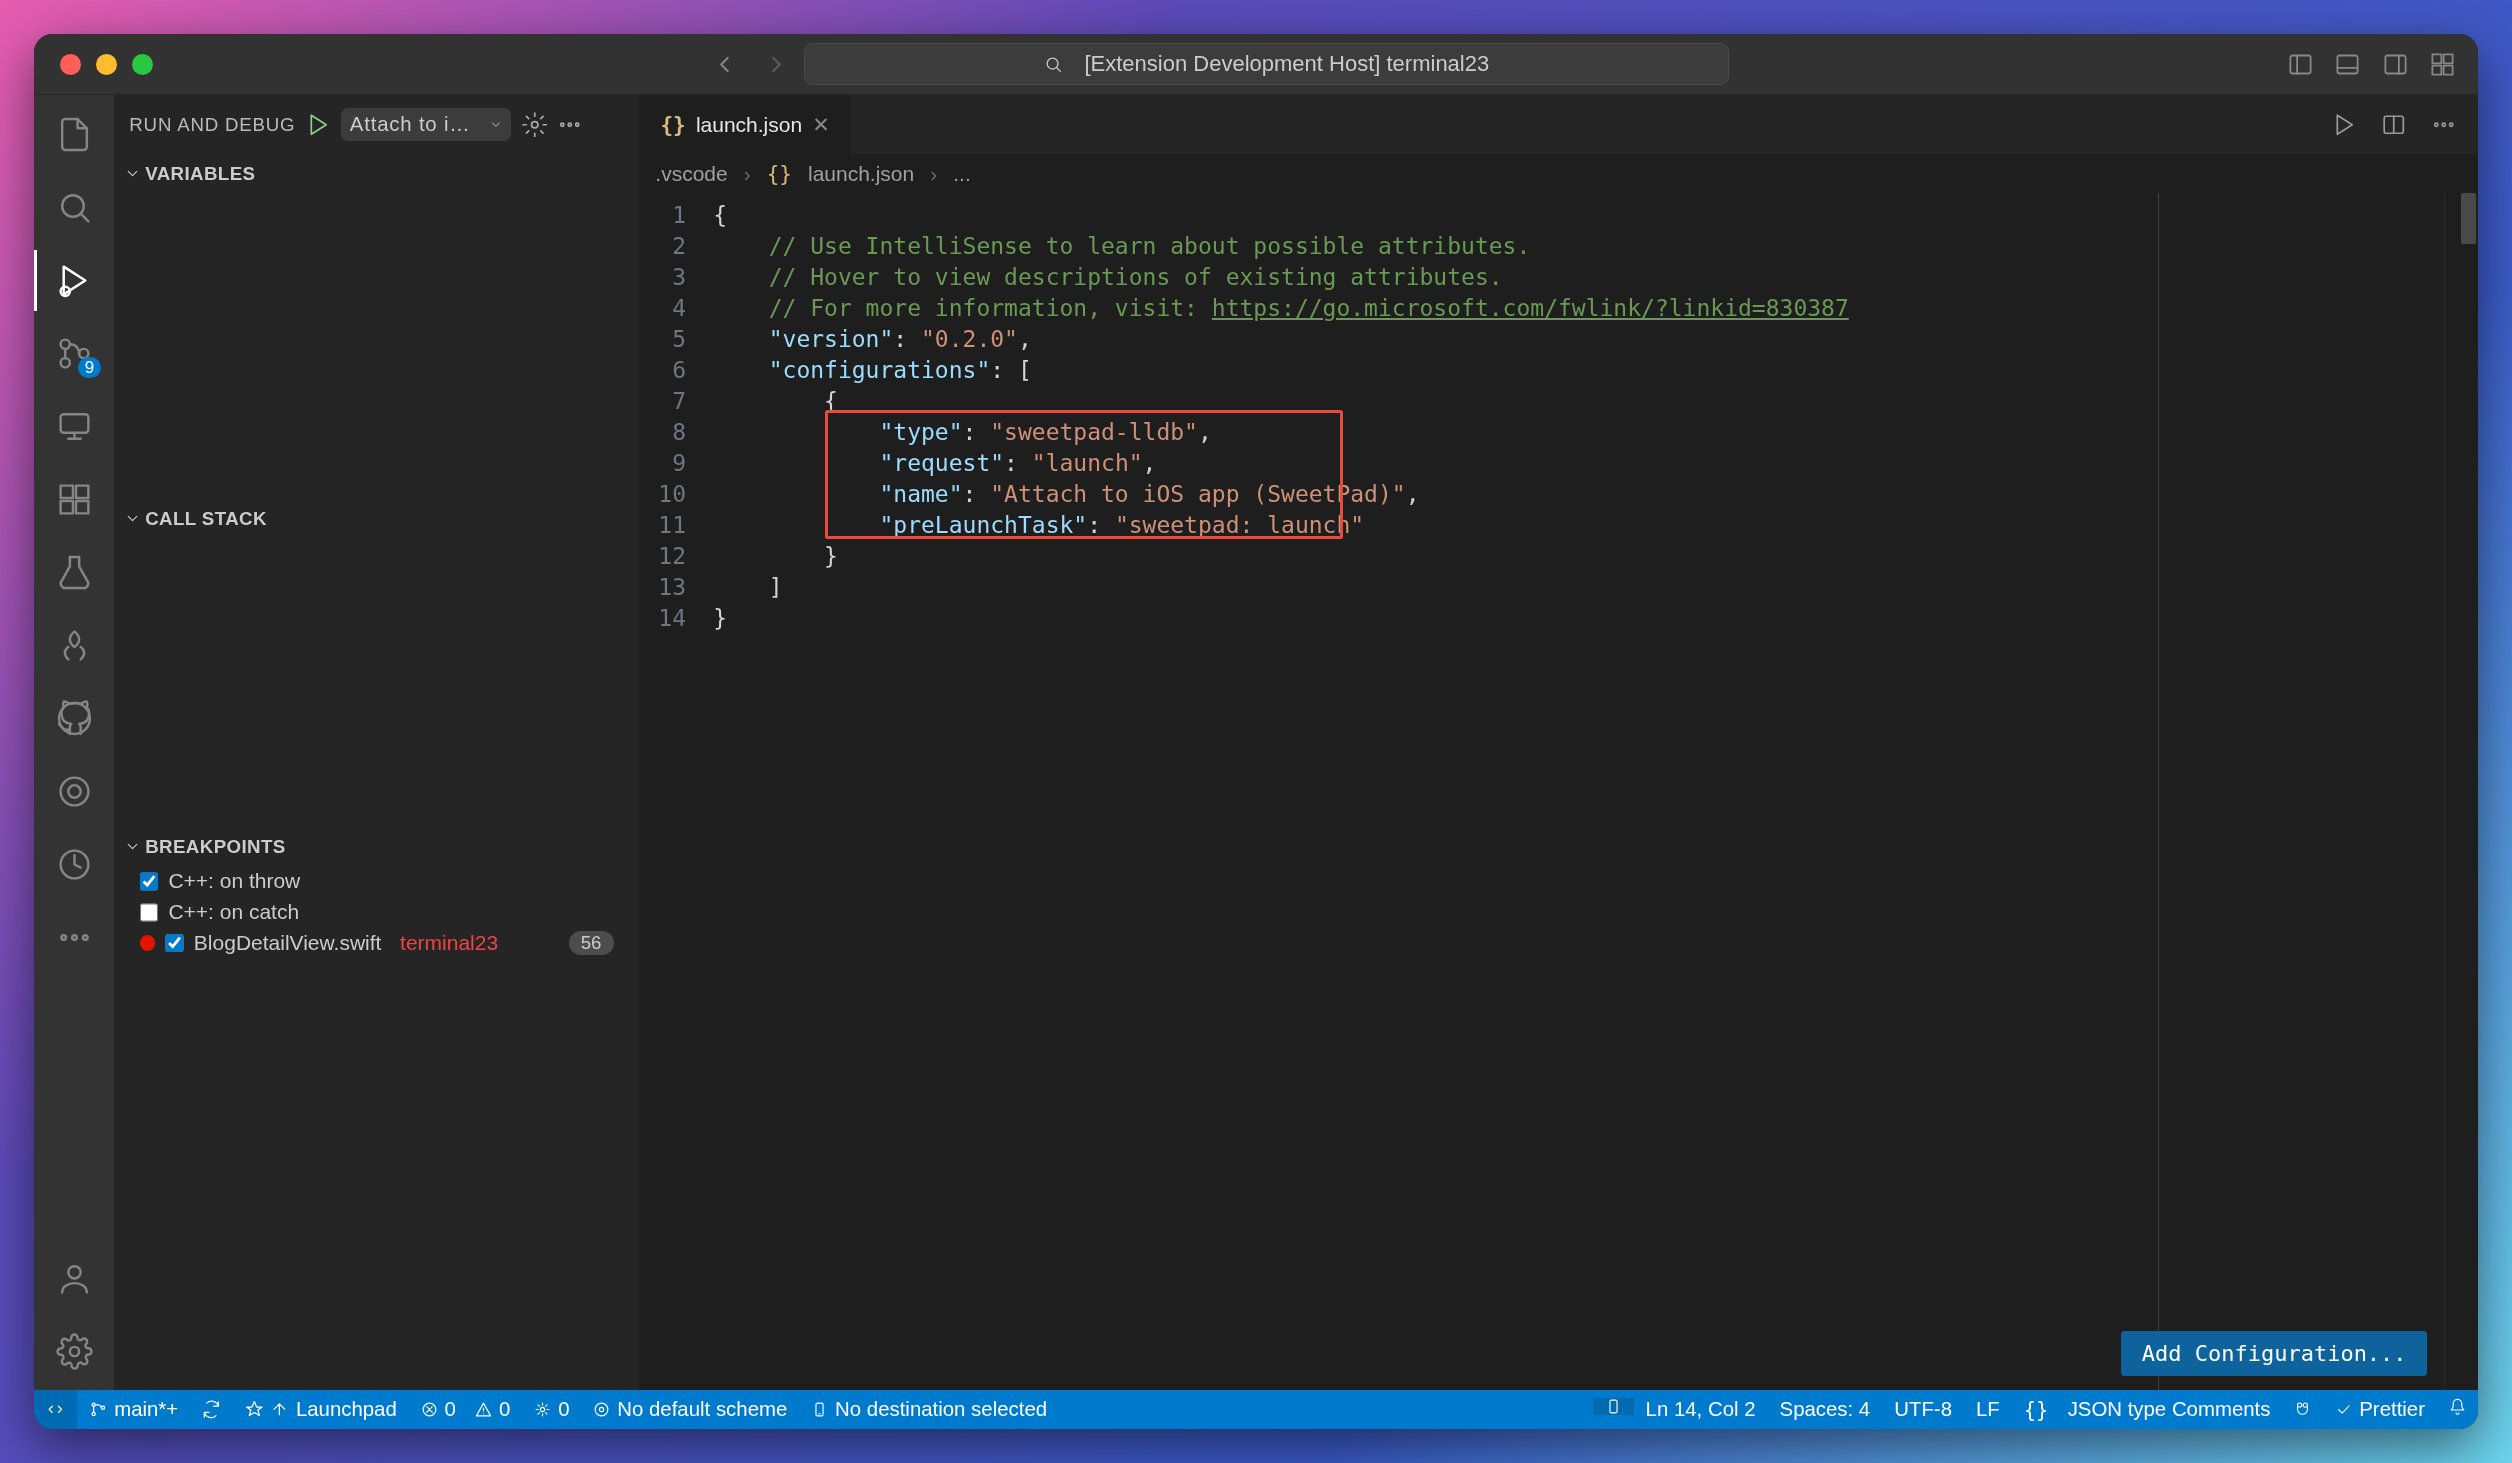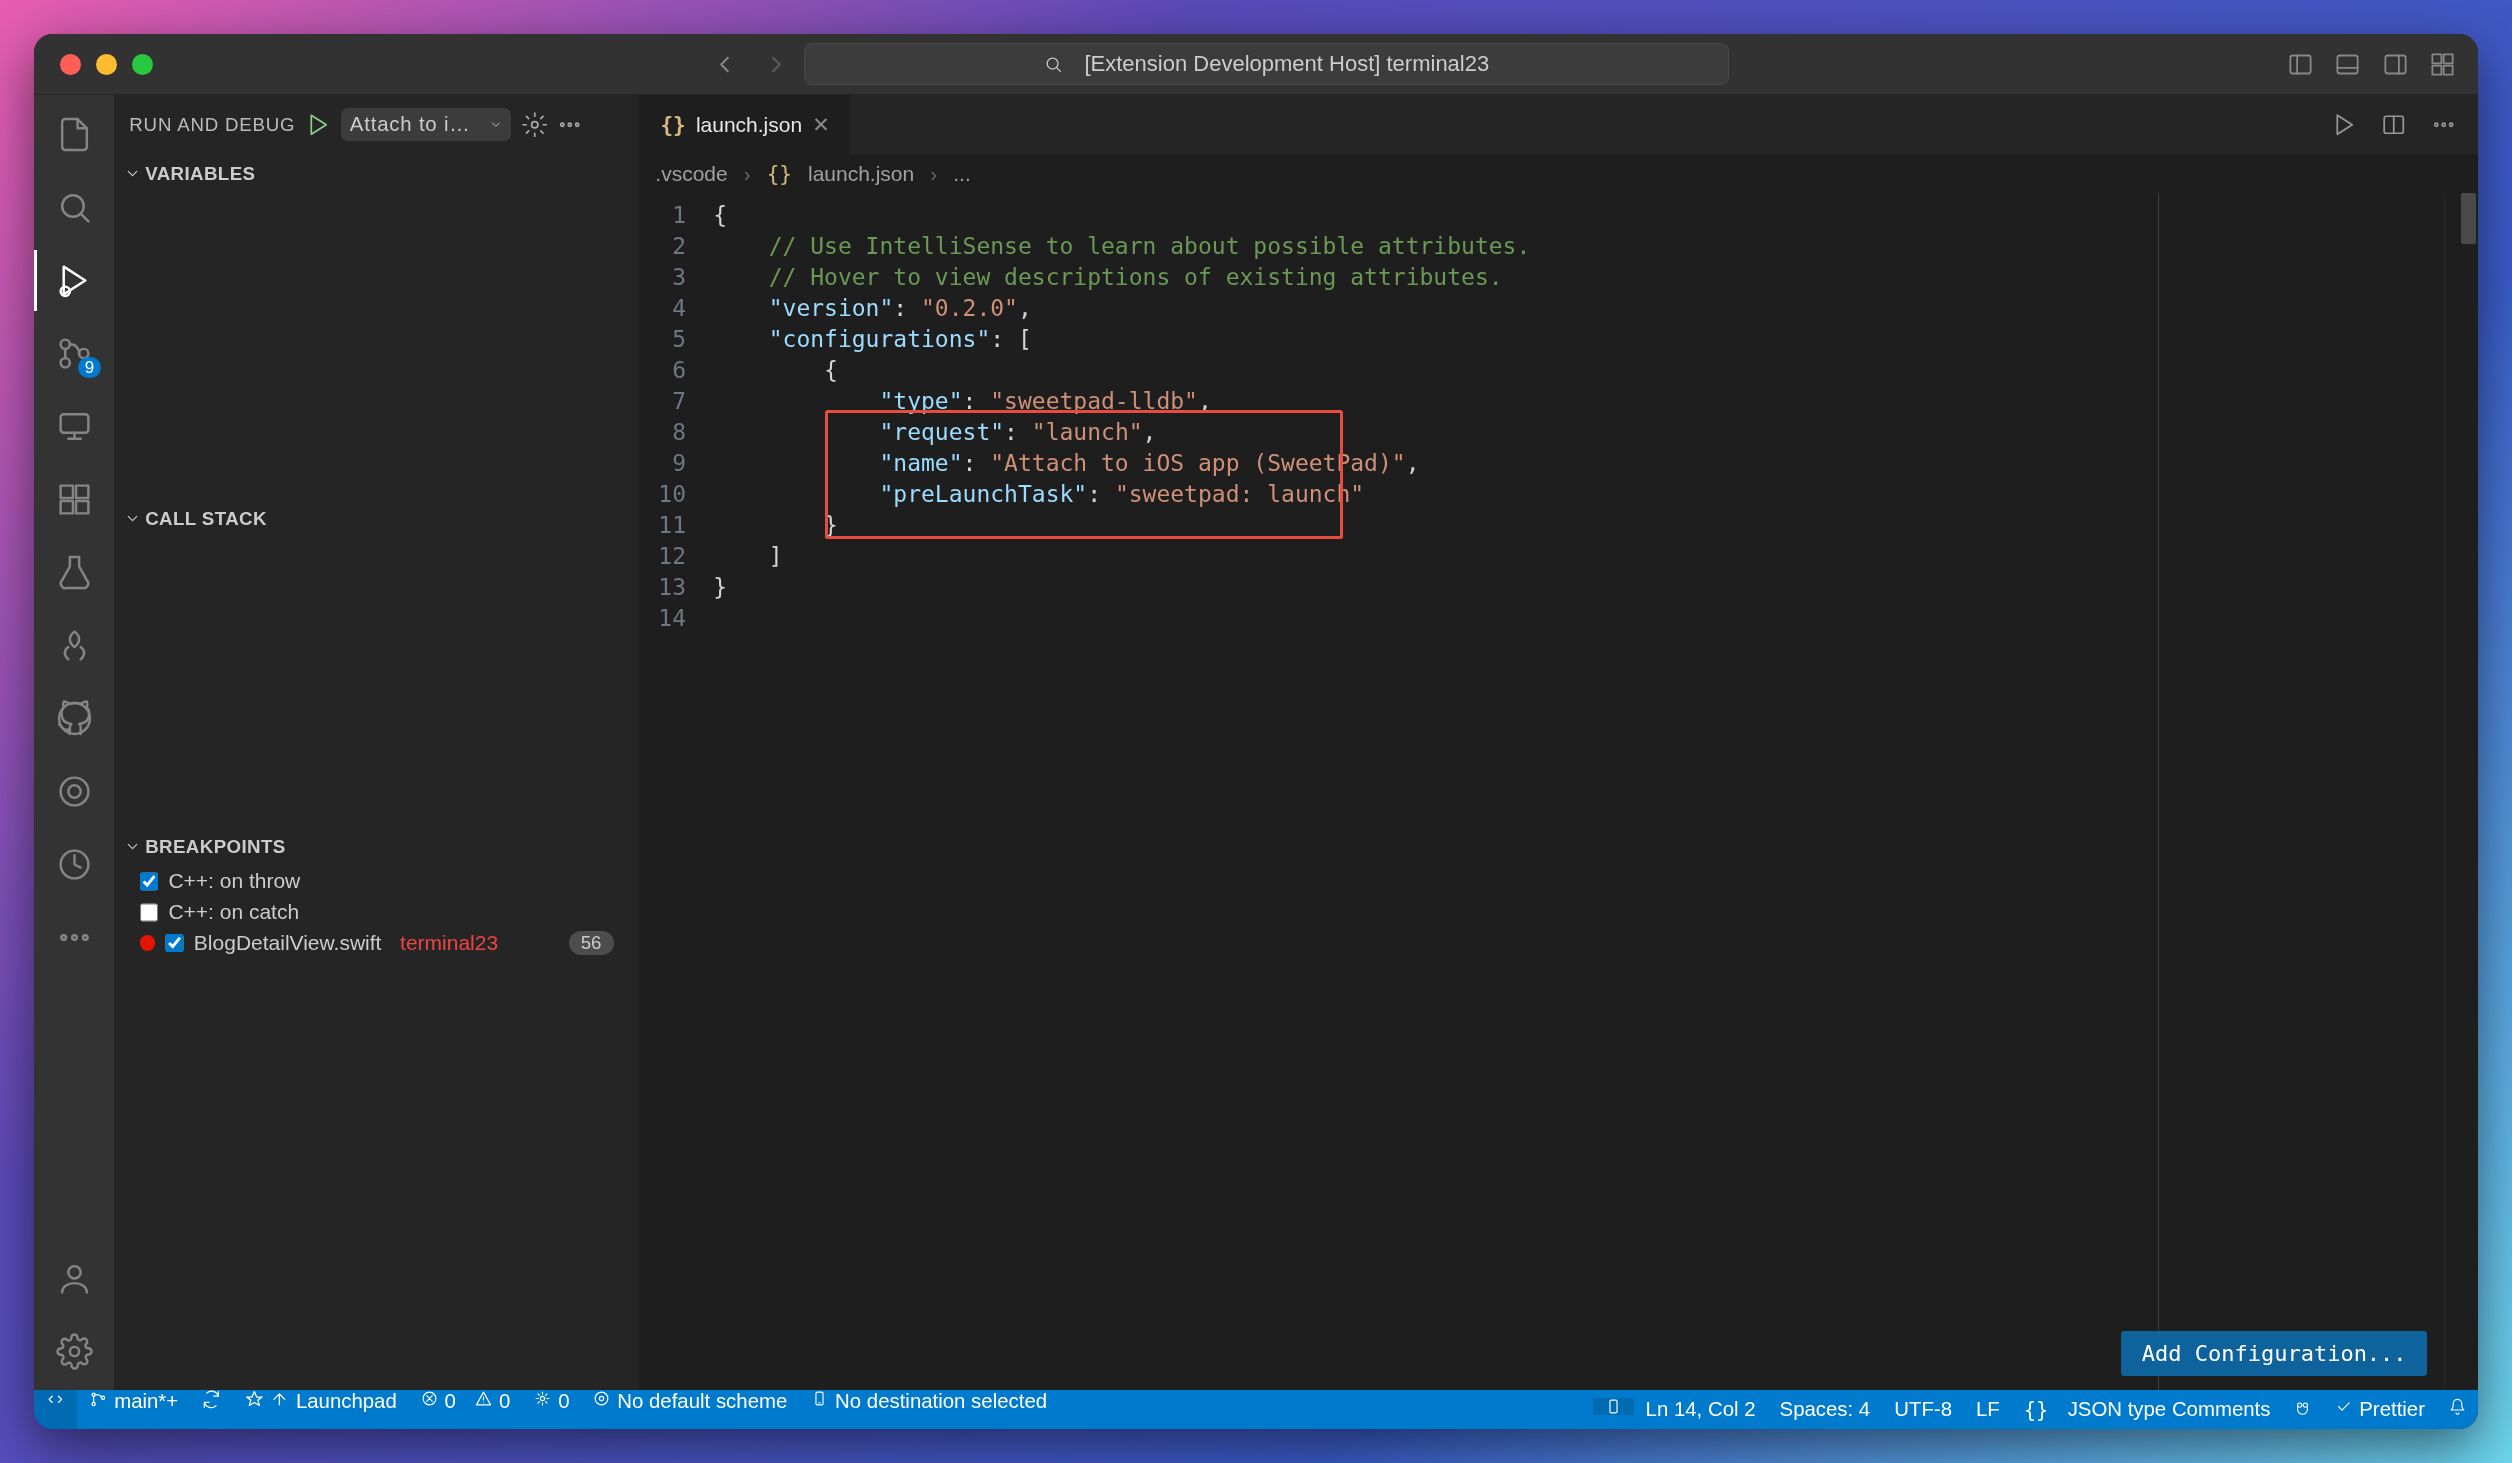--- a/index.html
+++ b/index.html
@@ -135,21 +135,21 @@
 .minimap-thumb{ position: absolute; top:0; right:1.7px; width: 15.3px; height: 51px; background: #4a4a4a; border-radius: 1.7px; }
 .add-config {
   position: absolute; bottom: 13.6px; right: 51px;
   background: #0e639c; color: #fff; padding: 10.2px 20.4px;
   font-size: 22px; border-radius: 3.4px;
 }
 .statusbar {
   height: 39px; background: #007acc; color: #fff;
   display: flex; align-items: center; font-size: 20.4px; flex-shrink: 0;
 }
-.statusbar .sb-item { padding: 0 12px; display: flex; gap: 6.8px; height: 100%; }
+.statusbar .sb-item { padding: 0 12px; display: flex; align-items: center; gap: 6.8px; height: 100%; }
 .statusbar .sb-item:first-child { background: #006bb3; }
 .statusbar .right{ margin-left: auto; display: flex; padding-left: 20px; }
 svg{ fill: none; stroke: currentColor; stroke-width: 1.6; stroke-linecap: round; stroke-linejoin: round; }
 </style>
 </head>
 <body>
 
 <div class="window">
 
   <div class="titlebar">
@@ -408,20 +408,21 @@
             <div>11</div>
             <div>12</div>
             <div>13</div>
             <div>14</div>
           </div>
         <div class="code" id="code">
           <div class="ruler" style="left: 1460px"></div>
           <div class="line"><span class="c-punc">{</span></div>
             <div class="line"><span class="c-com">    // Use IntelliSense to learn about possible attributes.</span></div>
             <div class="line"><span class="c-com">    // Hover to view descriptions of existing attributes.</span></div>
+            <div class="line"><span class="c-com">    // For more information, visit: </span><span class="c-link">https://go.microsoft.com/fwlink/?linkid=830387</span></div>
             <div class="line"><span class="c-key">    "version"</span><span class="c-punc">: </span><span class="c-str">"0.2.0"</span><span class="c-punc">,</span></div>
             <div class="line"><span class="c-key">    "configurations"</span><span class="c-punc">: [</span></div>
             <div class="line"><span class="c-punc">        {</span></div>
             <div class="line"><span class="c-key">            "type"</span><span class="c-punc">: </span><span class="c-str">"sweetpad-lldb"</span><span class="c-punc">,</span></div>
             <div class="line"><span class="c-key">            "request"</span><span class="c-punc">: </span><span class="c-str">"launch"</span><span class="c-punc">,</span></div>
             <div class="line"><span class="c-key">            "name"</span><span class="c-punc">: </span><span class="c-str">"Attach to iOS app (SweetPad)"</span><span class="c-punc">,</span></div>
             <div class="line"><span class="c-key">            "preLaunchTask"</span><span class="c-punc">: </span><span class="c-str">"sweetpad: launch"</span></div>
             <div class="line"><span class="c-punc">        }</span></div>
             <div class="line"><span class="c-punc">    ]</span></div>
             <div class="line"><span class="c-punc">}</span></div>

